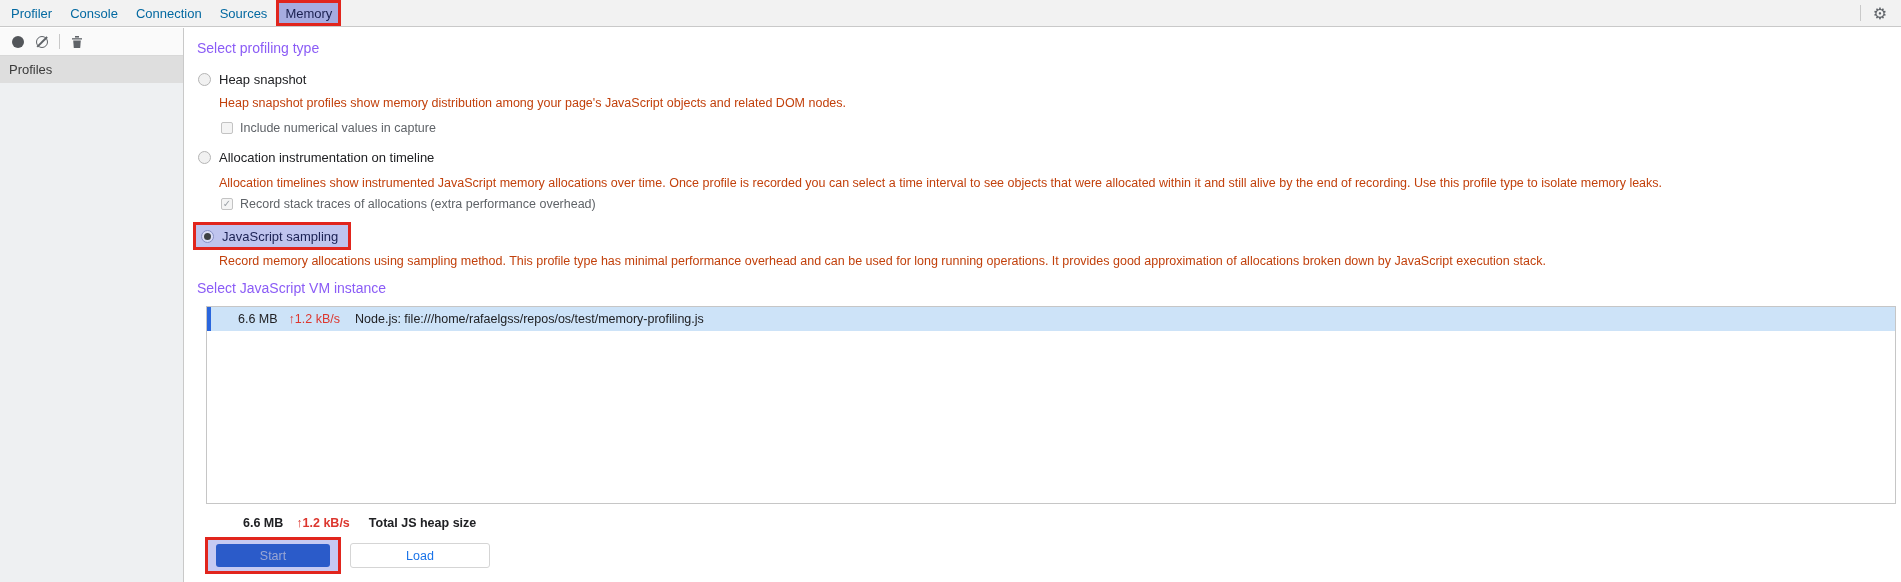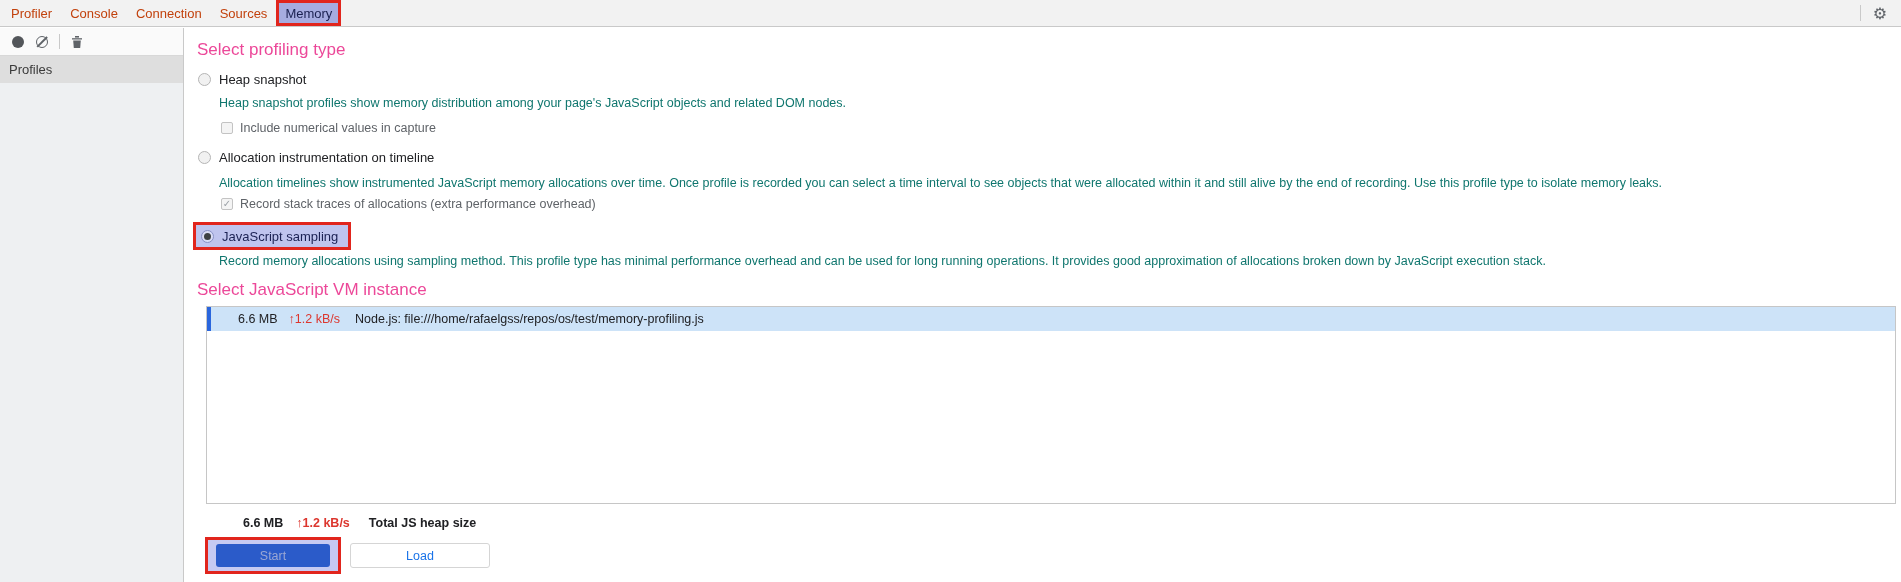--- a/index.html
+++ b/index.html
@@ -4,21 +4,21 @@
 <style>
   * { margin:0; padding:0; box-sizing:border-box; }
   html,body { background:#fff; }
   body { font-family:"Liberation Sans","DejaVu Sans",sans-serif; }
   #app { position:relative; width:1901px; height:582px; background:#fff; overflow:hidden;
          font-size:13px; color:#202124; }
 
   
   .tabbar { position:absolute; left:0; top:0; width:1901px; height:27px; background:#f2f2f2;
             border-bottom:1px solid #c9c9c9; display:flex; align-items:stretch; padding-left:2px; }
-  .tab { display:flex; align-items:center; padding:0 9px; color:#c2410c; font-size:13px; white-space:nowrap; }
+  .tab { display:flex; align-items:center; padding:0 9px; color:#0369a1; font-size:13px; white-space:nowrap; }
   .tab.sel { background:#a6ace0; color:#1a2050; border:3px solid #e1251d; padding:0 6px; }
   .tab-spacer { flex:1; }
   .tb-sep { width:1px; height:16px; background:#c9c9c9; align-self:center; margin:0 8px; }
   .gear { display:flex; align-items:center; padding:0 14px 0 4px; font-size:16px; color:#5f6368; }
 
   
   .sidebar { position:absolute; left:0; top:28px; width:184px; height:554px; background:#eef0f2;
              border-right:1px solid #c9c9c9; }
   .side-toolbar { height:28px; background:#fafafa; border-bottom:1px solid #d8d8d8;
                   display:flex; align-items:center; padding-left:6px; }
@@ -26,34 +26,34 @@
   .rec-dot { width:12px; height:12px; border-radius:50%; background:#53565a; }
   .block { width:12px; height:12px; border:1.5px solid #5f6368; border-radius:50%; position:relative; }
   .block::after { content:""; position:absolute; left:-2px; top:4px; width:14px; height:1.5px;
                   background:#5f6368; transform:rotate(-45deg); }
   .vsep { width:1px; height:15px; background:#c9c9c9; margin:0 5px; }
   .profiles-h { height:27px; background:#dedede; line-height:27px; padding-left:9px;
                 color:#3a3a3a; font-size:13px; }
 
   
   .main { position:absolute; left:194px; top:28px; right:0; bottom:0; background:#fff; }
-  .h-title { position:absolute; font-size:17px; color:#ec4899; white-space:nowrap; }
+  .h-title { position:absolute; font-size:14px; color:#8b5cf6; white-space:nowrap; }
   #h-prof { left:3px; top:12px; }
   #h-vm   { left:3px; top:252px; }
 
   .opt { position:absolute; display:flex; align-items:center; gap:8px; white-space:nowrap; }
   #opt1 { left:4px; top:44px;justify-content:center; }
   #opt2 { left:4px; top:122px; }
   .opt-label { color:#202124; }
   .radio { width:13px; height:13px; border-radius:50%; border:1px solid #b5b5b5; background:#f1f1f1;
            display:flex; align-items:center; justify-content:center; flex:none; }
   .radio.on { border:1px solid #8790c5; background:#d9dcf5; }
   .rdot { width:7px; height:7px; border-radius:50%; background:#3c4043; }
 
-  .desc { position:absolute; color:#0f766e; font-size:12.5px; white-space:nowrap; }
+  .desc { position:absolute; color:#c2410c; font-size:12.5px; white-space:nowrap; }
   #desc1 { left:25px; top:68px; }
   #desc2 { left:25px; top:148px; }
   #desc3 { left:25px; top:226px; }
 
   .cbrow { position:absolute; display:flex; align-items:center; gap:7px; color:#5f6368;
            font-size:12.5px; white-space:nowrap; }
   #cb1 { left:27px; top:93px; }
   #cb2 { left:27px; top:169px; }
   .cbox { width:12px; height:12px; border:1px solid #c3c3c3; background:#f4f4f4; border-radius:2px;
           display:flex; align-items:center; justify-content:center; font-size:10px; line-height:1;

